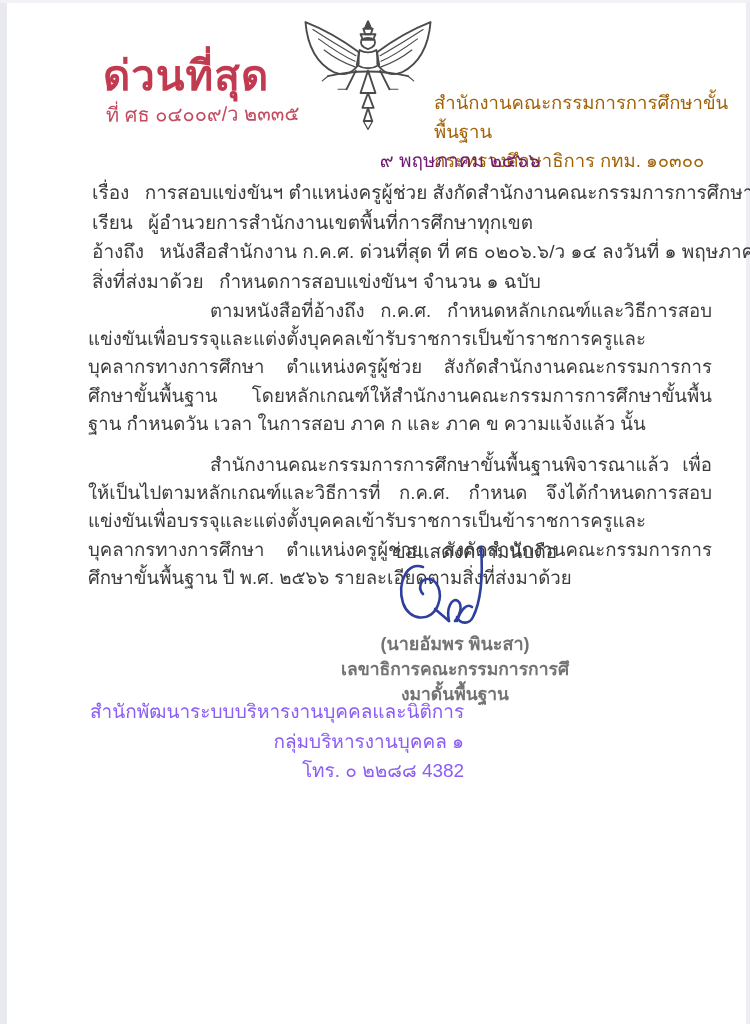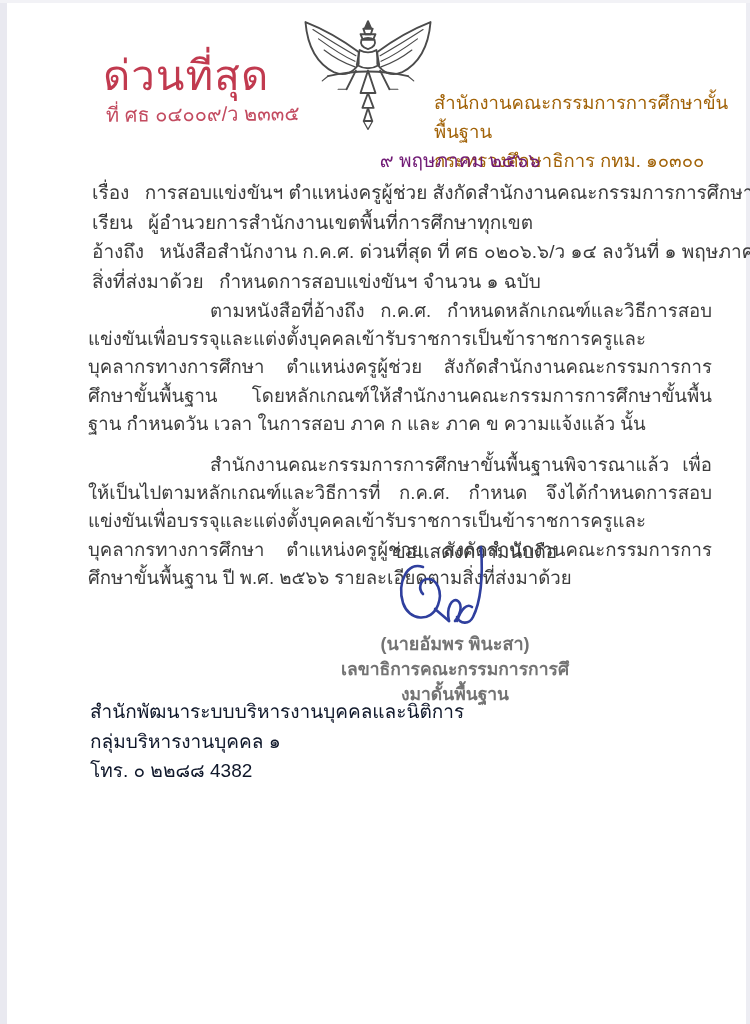--- a/index.html
+++ b/index.html
@@ -19,21 +19,21 @@
                 background: #e9e9f0; }
   .edge-right { position: absolute; right: 0; top: 0; width: 4px; height: 1024px;
                 background: #ededf3; }
   .edge-top   { position: absolute; left: 0; top: 0; width: 750px; height: 3px;
                 background: #f2f2f6; }
   .page { position: absolute; left: 0; top: 0; width: 750px; height: 1024px;
           color: #3d3d3d; }
 
   .urgency {
     position: absolute; left: 103px; top: 42px;
-    font-size: 42px; font-weight: normal; color: #c13a4f;
+    font-size: 42px; font-weight: bold; color: #c13a4f;
     letter-spacing: 1px;
   }
   .ref-no {
     position: absolute; left: 106px; top: 98px;
     font-size: 20px; color: #c34b60;
     transform: rotate(-0.5deg);
   }
   .garuda {
     position: absolute; left: 298px; top: 16px;
     width: 140px; height: 126px;
@@ -71,21 +71,21 @@
     width: 105px; height: 100px;
   }
   .signer {
     position: absolute; left: 330px; top: 632px; width: 250px;
     text-align: center; color: #737373;
     font-size: 18px; line-height: 25px; font-weight: bold;
   }
   .signer .signer-title { font-weight: bold; font-size: 17.5px; }
   .footer-block {
     position: absolute; left: 90px; top: 697px;
-    font-size: 19px; line-height: 29.5px; color: #0f172a;
+    font-size: 19px; line-height: 29.5px; color: #8b5cf6; text-align: right;
   }
 </style>
 </head>
 <body>
 
 <div class="photo-frame">
   <div class="edge-left"></div>
   <div class="edge-right"></div>
   <div class="edge-top"></div>
 

